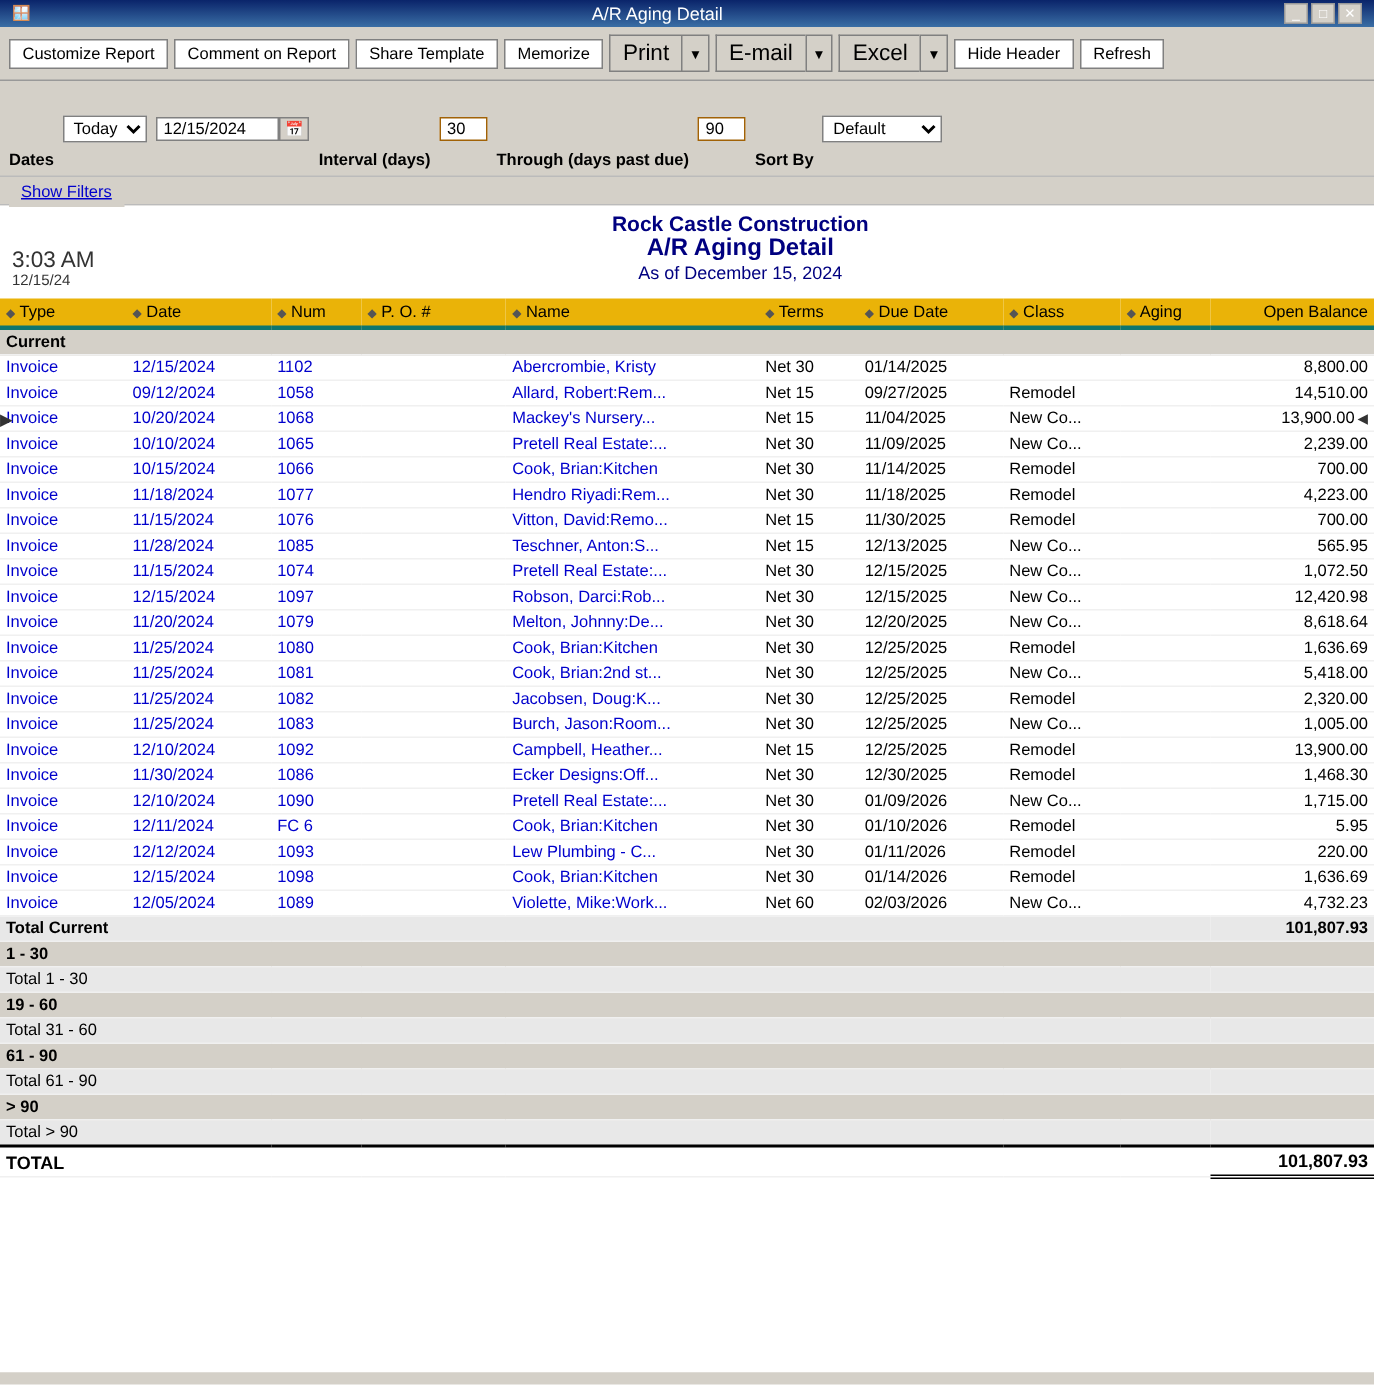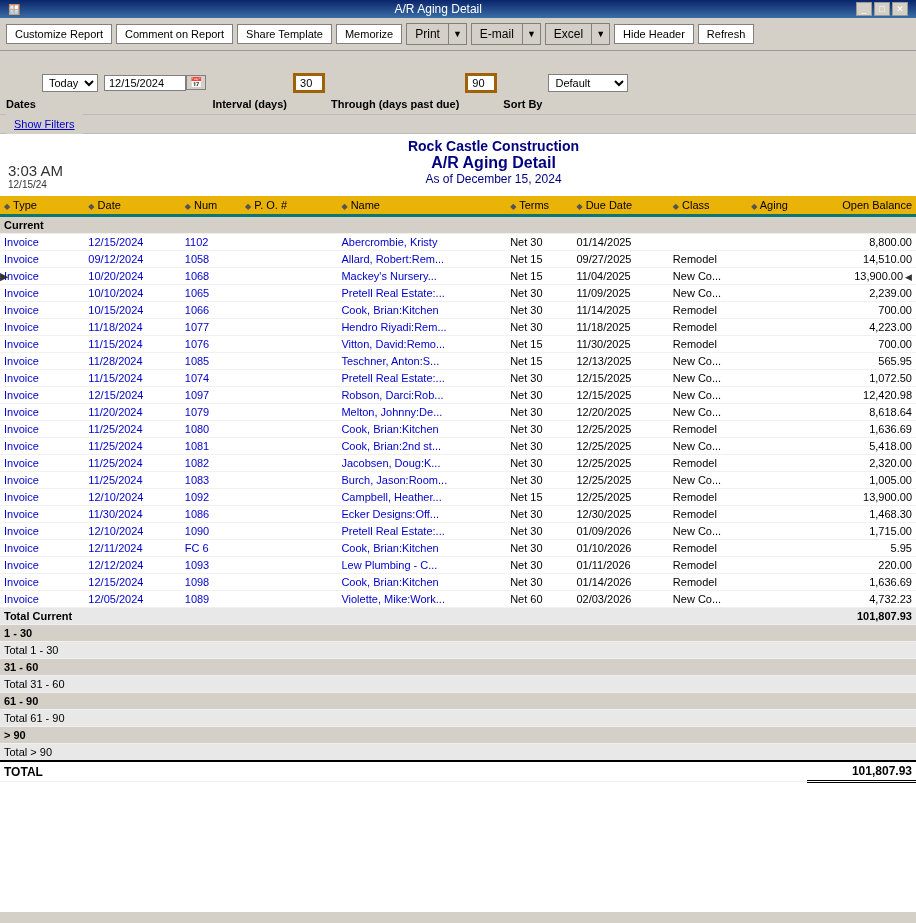--- a/index.html
+++ b/index.html
@@ -41,21 +41,21 @@
       white-space: nowrap;
     }
     .toolbar-btn-split {
       display: flex; align-items: stretch;
     }
     .toolbar-btn-split .main-part {
       background: #d4d0c8;
       border: 1px solid #808080;
       border-right: none;
       padding: 3px 8px;
-      font-size: 12px;
+      font-size: 15px;
       cursor: pointer;
     }
     .toolbar-btn-split .arrow-part {
       background: #d4d0c8;
       border: 1px solid #808080;
       padding: 3px 4px;
       font-size: 9px;
       cursor: pointer;
     }
 
@@ -68,21 +68,21 @@
       border-bottom: 1px solid #bbb;
     }
     .filter-bar label { font-size: 11px; font-weight: bold; margin-top: 43px; }
     .filter-select {
       border: 1px solid #808080;
       background: white;
       padding: 1px 2px;
       font-size: 11px;
     }
     .filter-input {
-      border: 3px solid #a16207;
+      border: 1px solid #a16207;
       background: white;
       padding: 1px 4px;
       font-size: 11px;
     }
     .filter-date {
       display: flex; align-items: center;
     }
     .filter-date input {
       border: 1px solid #808080;
       padding: 1px 4px;
@@ -548,21 +548,21 @@
     <td class="right" style="border-top:1px solid #000;"><strong>101,807.93</strong></td>
   </tr>
         <tr class="section-header">
           <td colspan="10"><strong>1 - 30</strong></td>
         </tr>
         <tr class="section-total">
     <td colspan="9">Total 1 - 30</td>
     <td class="right"></td>
   </tr>
         <tr class="section-header">
-          <td colspan="10"><strong>31 - 60</strong></td>
+          <td colspan="10"><strong>19 - 60</strong></td>
         </tr>
         <tr class="section-total">
     <td colspan="9">Total 31 - 60</td>
     <td class="right"></td>
   </tr>
         <tr class="section-header">
           <td colspan="10"><strong>61 - 90</strong></td>
         </tr>
         <tr class="section-total">
     <td colspan="9">Total 61 - 90</td>

